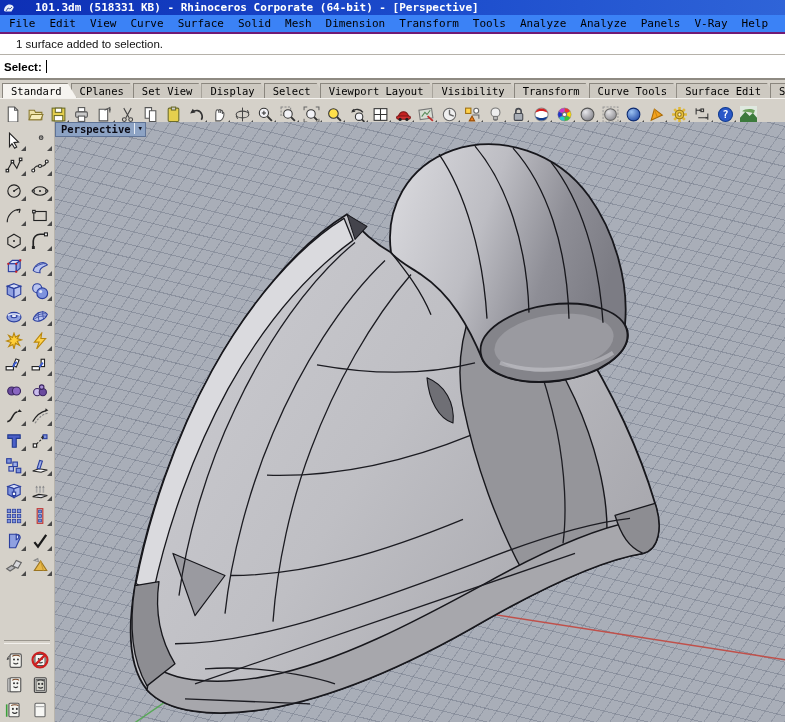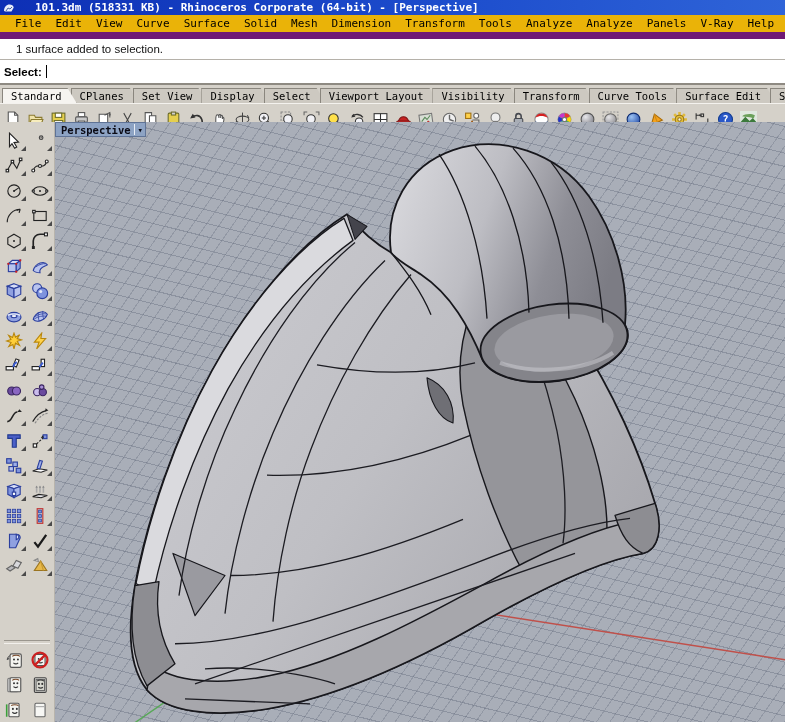--- a/index.html
+++ b/index.html
@@ -4,22 +4,22 @@
 <style>
   html,body{margin:0;padding:0;background:#888;}
   .app{position:relative;width:785px;height:722px;background:#d5d1c9;overflow:hidden;
        font-family:"DejaVu Sans Mono",monospace;-webkit-font-smoothing:none;}
   
   .titlebar{height:15px;display:flex;align-items:center;gap:20px;padding:0 3px;
     background:linear-gradient(90deg,#0d2fb5 0%,#1c4ccc 55%,#2f64d8 100%);}
   .titlebar .appicon{width:12px;height:12px;flex:0 0 auto;}
   .titlebar .title{color:#fff;font-size:11px;font-weight:bold;white-space:nowrap;letter-spacing:0;}
   
-  .menubar{height:17px;display:flex;align-items:center;background:#eab308;
-    border-bottom:7px solid #701a75;padding-left:8px;}
+  .menubar{height:17px;display:flex;align-items:center;background:#3b82f6;
+    border-bottom:2px solid #701a75;padding-left:2px;}
   .menu-item{font-size:11px;color:#000;padding:1px 7px;cursor:default;}
   
   .historyline{height:20px;background:#fff;border-bottom:1px solid #b5b1a9;
     display:flex;align-items:center;padding-left:16px;
     font-family:"Liberation Sans",sans-serif;font-size:11.5px;color:#111;}
   .commandline{height:23px;background:#fff;border-bottom:2px solid #8e8a82;
     display:flex;align-items:center;padding-left:4px;
     font-family:"Liberation Sans",sans-serif;font-size:11.5px;color:#000;}
   .commandline .cmd-label{font-weight:bold;}
   .caret{display:inline-block;width:1px;height:13px;background:#000;margin-left:4px;}
@@ -43,21 +43,21 @@
   .toolgrid{display:grid;grid-template-columns:26px 26px;justify-content:center;row-gap:0;}
   .tool{width:26px;height:25px;position:relative;display:flex;align-items:center;justify-content:center;}
   .tool svg{width:18px;height:18px;}
   .sb-spacer{flex:1;}
   .sb-divider{height:2px;margin:3px 4px;border-top:1px solid #9a968e;border-bottom:1px solid #f2f0ec;}
   
   .viewport{position:relative;flex:1;overflow:hidden;background-color:#a9aeb8;
     background-image:
       repeating-linear-gradient(14deg,  rgba(92,100,118,.38) 0 1px, transparent 1px 13px),
       repeating-linear-gradient(-55deg, rgba(92,100,118,.30) 0 1px, transparent 1px 11px);}
-  .vp-label{position:absolute;top:0;left:0;z-index:5;display:flex;align-items:center;
+  .vp-label{position:absolute;top:0;left:0;z-index:5;display:flex;align-items:flex-start;
     background:#8da3c4;border:1px solid #5f7396;height:13px;padding:0 2px 0 5px;
     font-size:10.5px;font-weight:bold;color:#0a0a14;}
   .vp-label .vp-sep{width:1px;height:11px;background:#e8edf5;margin:0 3px;}
   .vp-label .vp-arrow{font-size:9px;line-height:10px;}
   .scene{position:absolute;inset:0;width:100%;height:100%;}
 </style>
 </head>
 <body>
 
 <div class="app">

